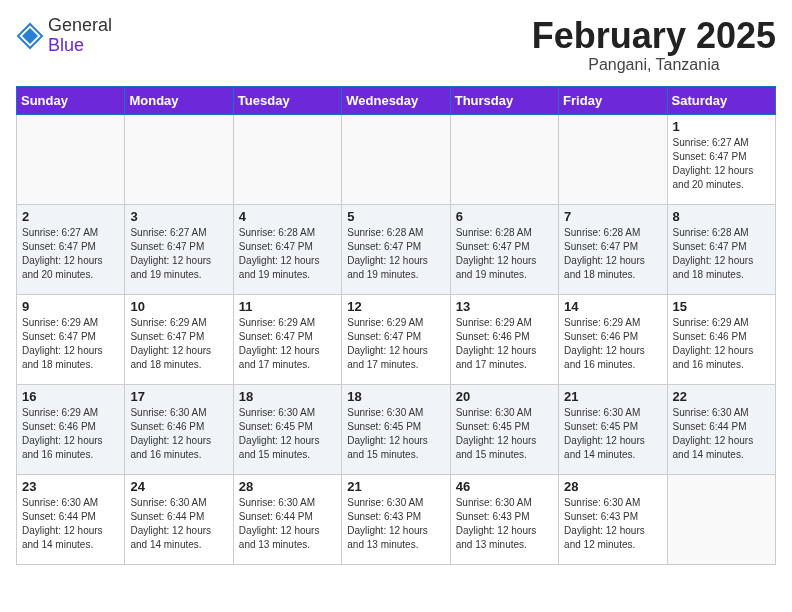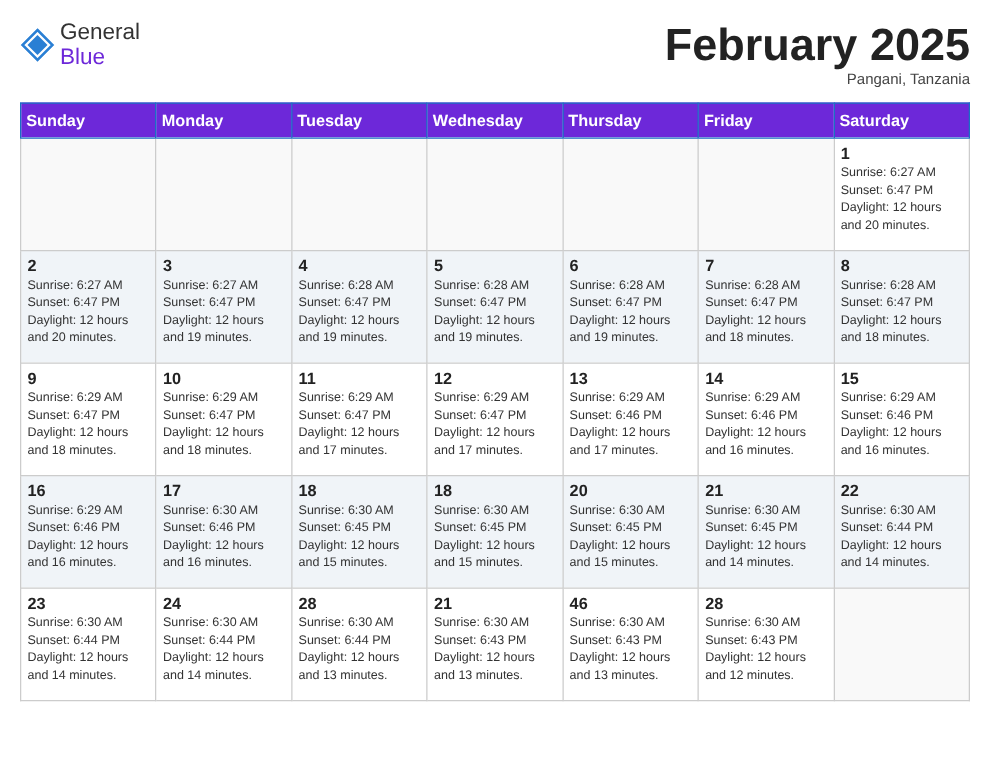--- a/index.html
+++ b/index.html
@@ -26,30 +26,30 @@
       font-weight: normal;
       line-height: 1.1;
     }
     .logo-general { color: #333; }
     .logo-blue { color: #6d28d9; }
     .logo-icon {
       width: 28px;
       height: 28px;
     }
     .title-block {
-      text-align: right;
+      text-align: center;
     }
     .month-title {
       font-size: 36px;
       font-weight: bold;
       color: #222;
       line-height: 1.1;
     }
     .location {
-      font-size: 12px;
+      font-size: 16px;
       color: #444;
     }
     .calendar {
       width: 100%;
       border-collapse: collapse;
       border: 1px solid #ccc;
     }
     .calendar th {
       background-color: #6d28d9;
       color: #fff;

